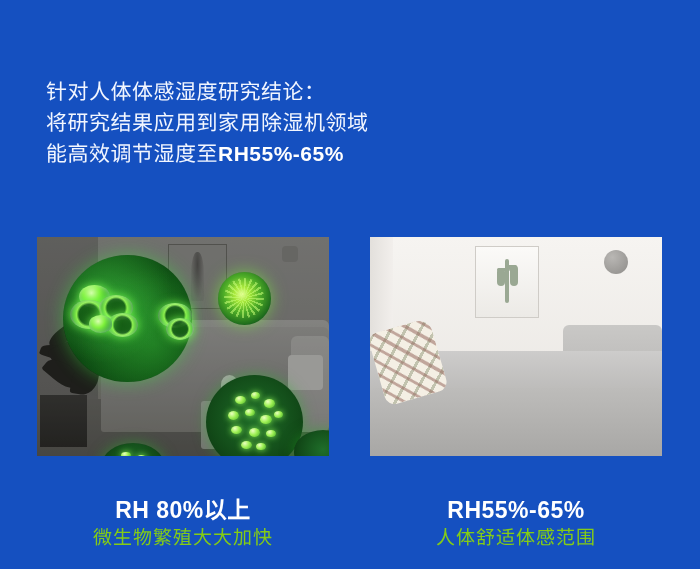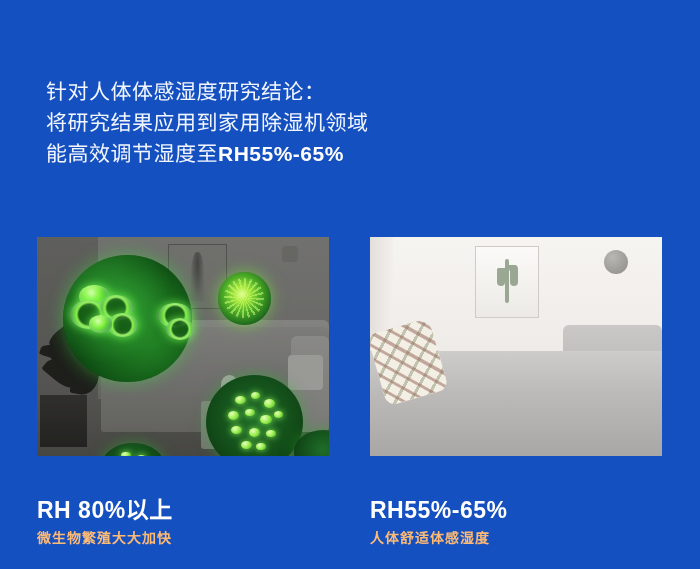--- a/index.html
+++ b/index.html
@@ -291,39 +291,40 @@
     background: linear-gradient(150deg,#5a3b26 0%, #3a2517 100%);
     border-radius: 2px;
     transform: rotate(-14deg);
   }
 
   
   .captions { position: absolute; left: 0; top: 495px; width: 700px; }
   .caption {
     position: absolute;
     top: 0;
+    text-align: center;
     color: #ffffff;
   }
   .caption.left  { left: 37px;  width: 292px; }
   .caption.right { left: 370px; width: 292px; }
   .caption .title {
     display: block;
     font-size: 23px;
     font-weight: bold;
     letter-spacing: 0.5px;
     line-height: 30px;
     white-space: nowrap;
   }
   .caption .sub {
     display: block;
-    font-size: 14px;
-    font-weight: bold;
+    font-size: 19px;
+    font-weight: normal;
     letter-spacing: 1px;
     line-height: 26px;
-    color: #fdba74;
+    color: #84cc16;
     white-space: nowrap;
   }
 </style>
 </head>
 <body>
 
 <div class="poster">
 
 
   <div class="body-copy">
@@ -431,17 +432,17 @@
     </div>
   </div>
 
   <div class="captions">
     <div class="caption left">
       <span class="title">RH 80%以上</span>
       <span class="sub">微生物繁殖大大加快</span>
     </div>
     <div class="caption right">
       <span class="title">RH55%-65%</span>
-      <span class="sub">人体舒适体感湿度</span>
+      <span class="sub">人体舒适体感范围</span>
     </div>
   </div>
 
 </div>
 
 </body></html>

